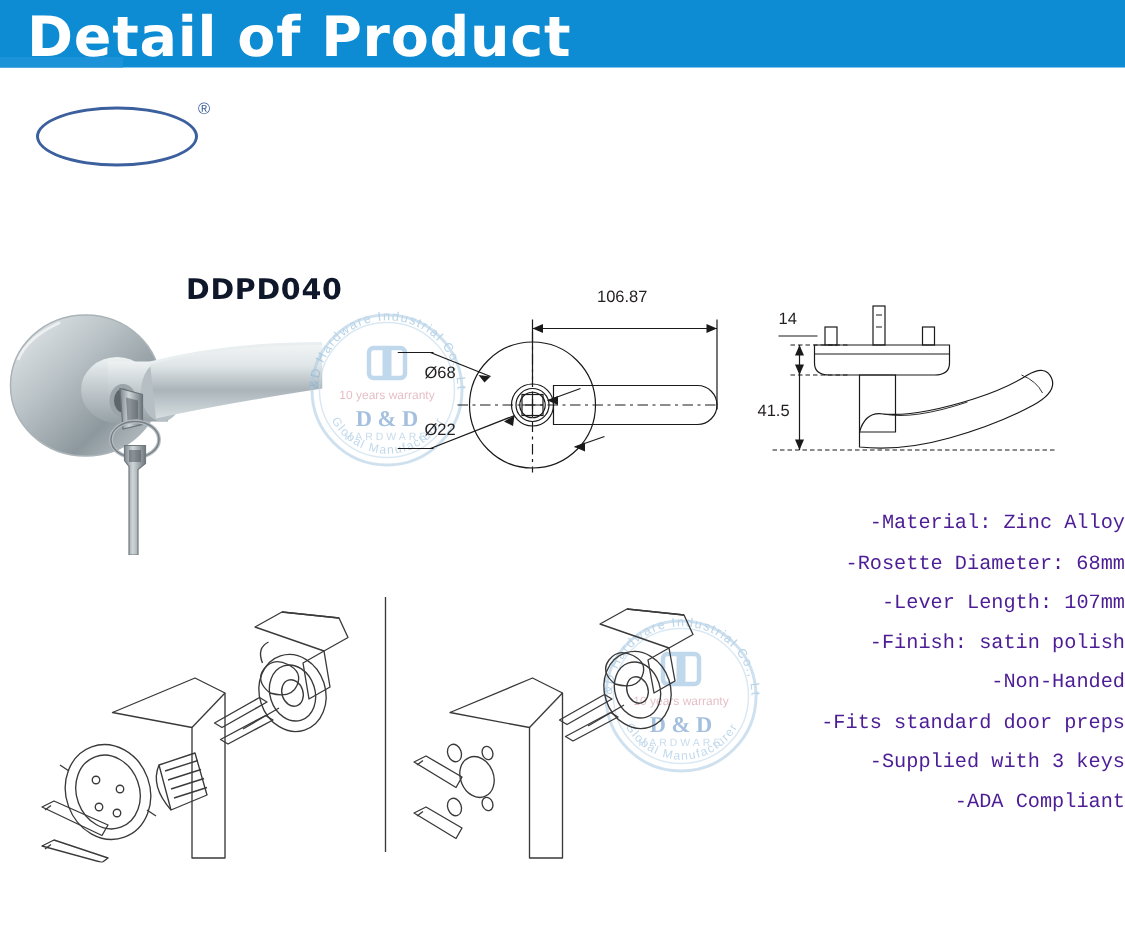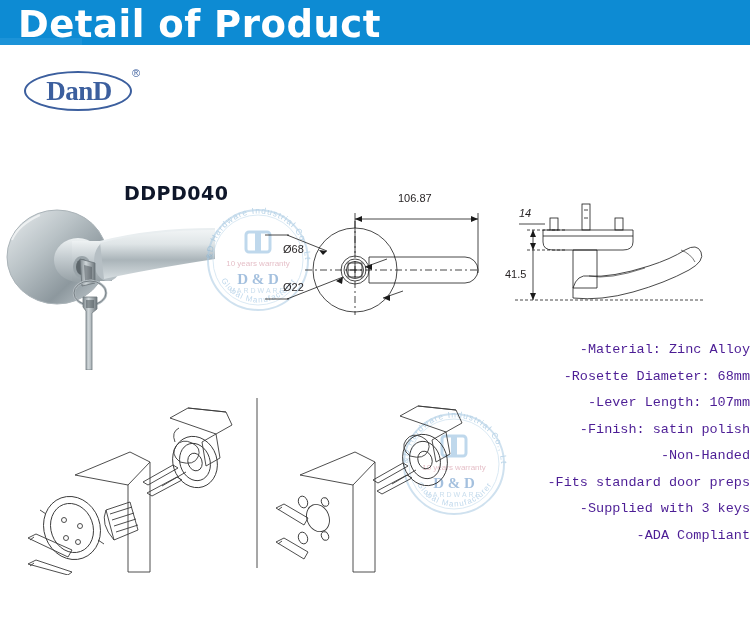--- a/index.html
+++ b/index.html
@@ -119,21 +119,20 @@
 </head>
 <body>
 
 <div class="banner">
   <div class="banner-shade"></div>
 </div>
 <div class="banner-title">Detail of Product</div>
 
 <div class="logo-wrap">
   <div class="logo-ellipse"></div>
-  <div class="logo-text">DanD</div>
   <div class="logo-reg">®</div>
 </div>
 
 <div class="photo" style="left:0px; top:185px; width:215px; height:185px;">
   <svg width="215" height="185" viewBox="0 0 215 185">
     <defs>
       <linearGradient id="ros" x1="0" y1="0" x2="1" y2="1">
         <stop offset="0%" stop-color="#e8ecee"></stop>
         <stop offset="38%" stop-color="#b9c2c6"></stop>
         <stop offset="70%" stop-color="#8d989e"></stop>
@@ -297,21 +296,21 @@
       <path d="M28 34 l-3 7 h6 z" fill="#1a1a1a" stroke="none"></path>
       <path d="M28 54 l-3 -7 h6 z" fill="#1a1a1a" stroke="none"></path>
       <line x1="14" y1="28" x2="40" y2="28"></line>
 
       <line x1="10" y1="104" x2="200" y2="104" stroke-dasharray="3,2"></line>
       <line x1="28" y1="54" x2="28" y2="104"></line>
       <path d="M28 104 l-3 -7 h6 z" fill="#1a1a1a" stroke="none"></path>
     </g>
   </svg>
 </div>
-<div class="dimtext" style="left:519px; top:207px;font-style:italic;">14</div>
+<div class="dimtext" style="left:519px; top:207px;">14</div>
 <div class="dimtext" style="left:505px; top:268px;">41.5</div>
 
 <div class="tech" style="left:20px; top:390px; width:250px; height:185px;">
   <svg width="250" height="185" viewBox="0 0 250 185">
     <g stroke="#3a3a3a" fill="none" stroke-width="0.9" stroke-linejoin="round">
 
       <path d="M55 85 L110 62 L130 72 L130 182 L108 182 L108 95 Z"></path>
       <line x1="108" y1="95" x2="130" y2="72"></line>
       <line x1="237" y1="8" x2="237" y2="178"></line>
 

